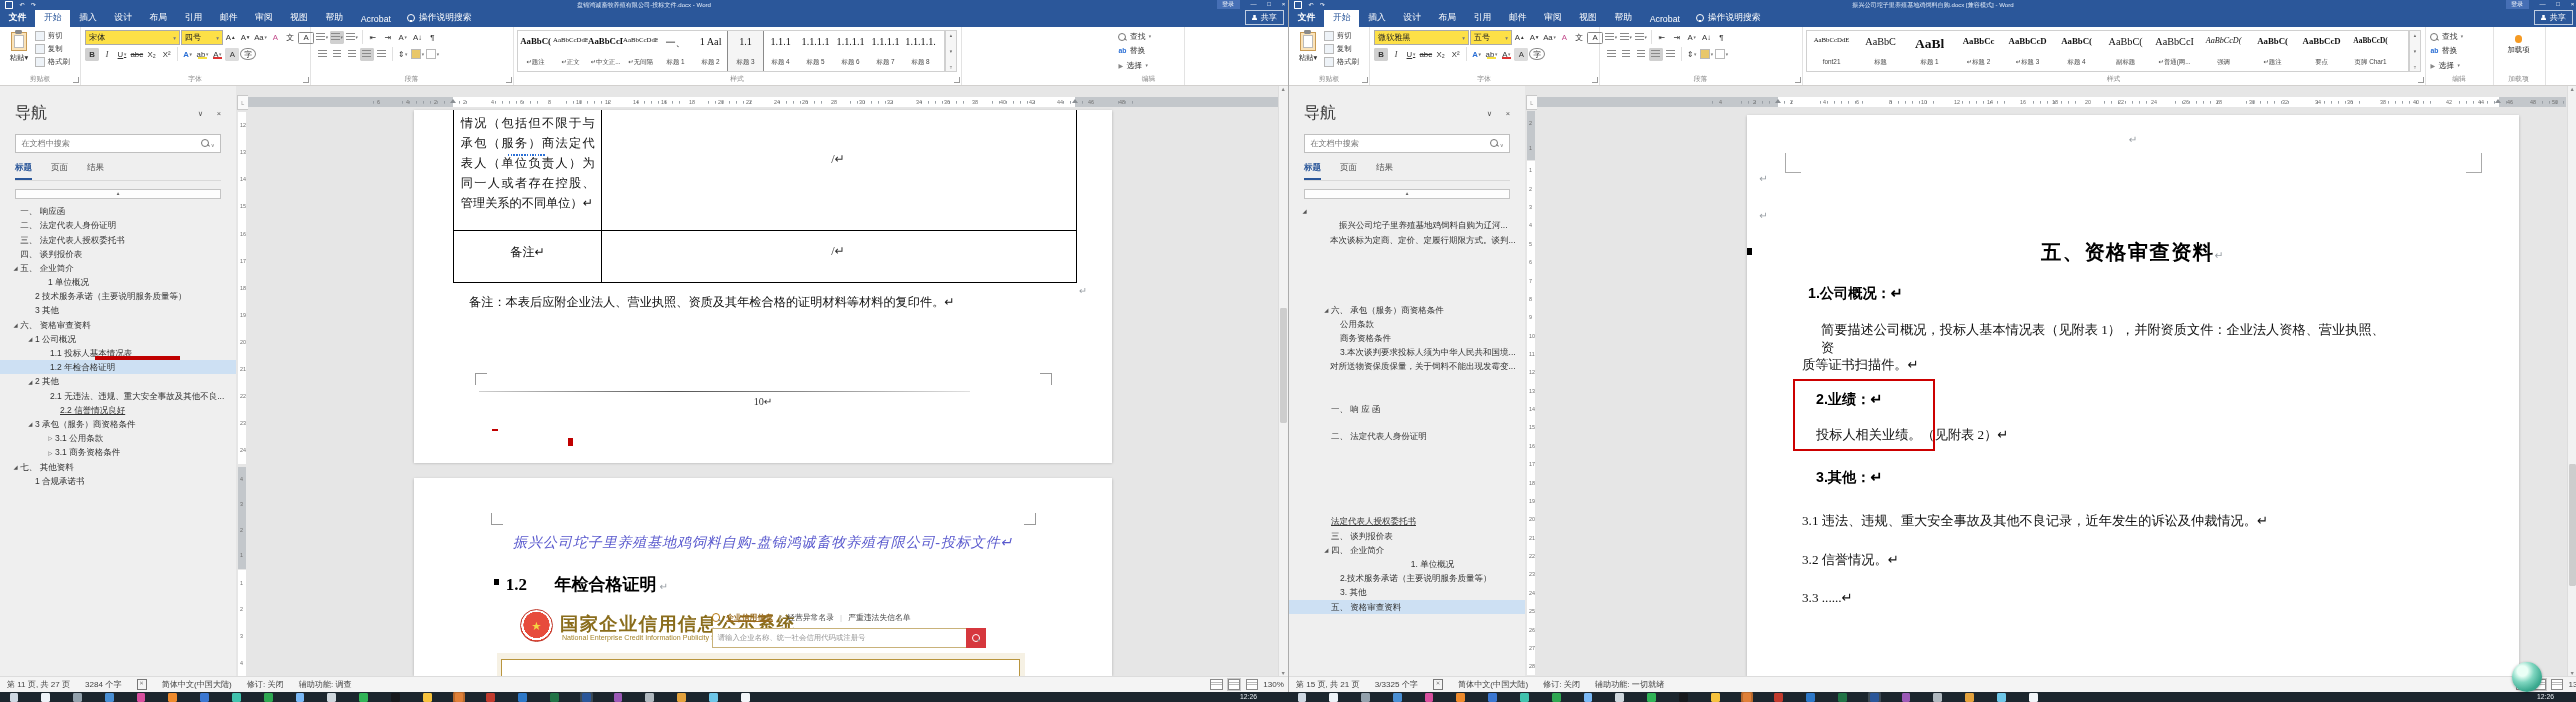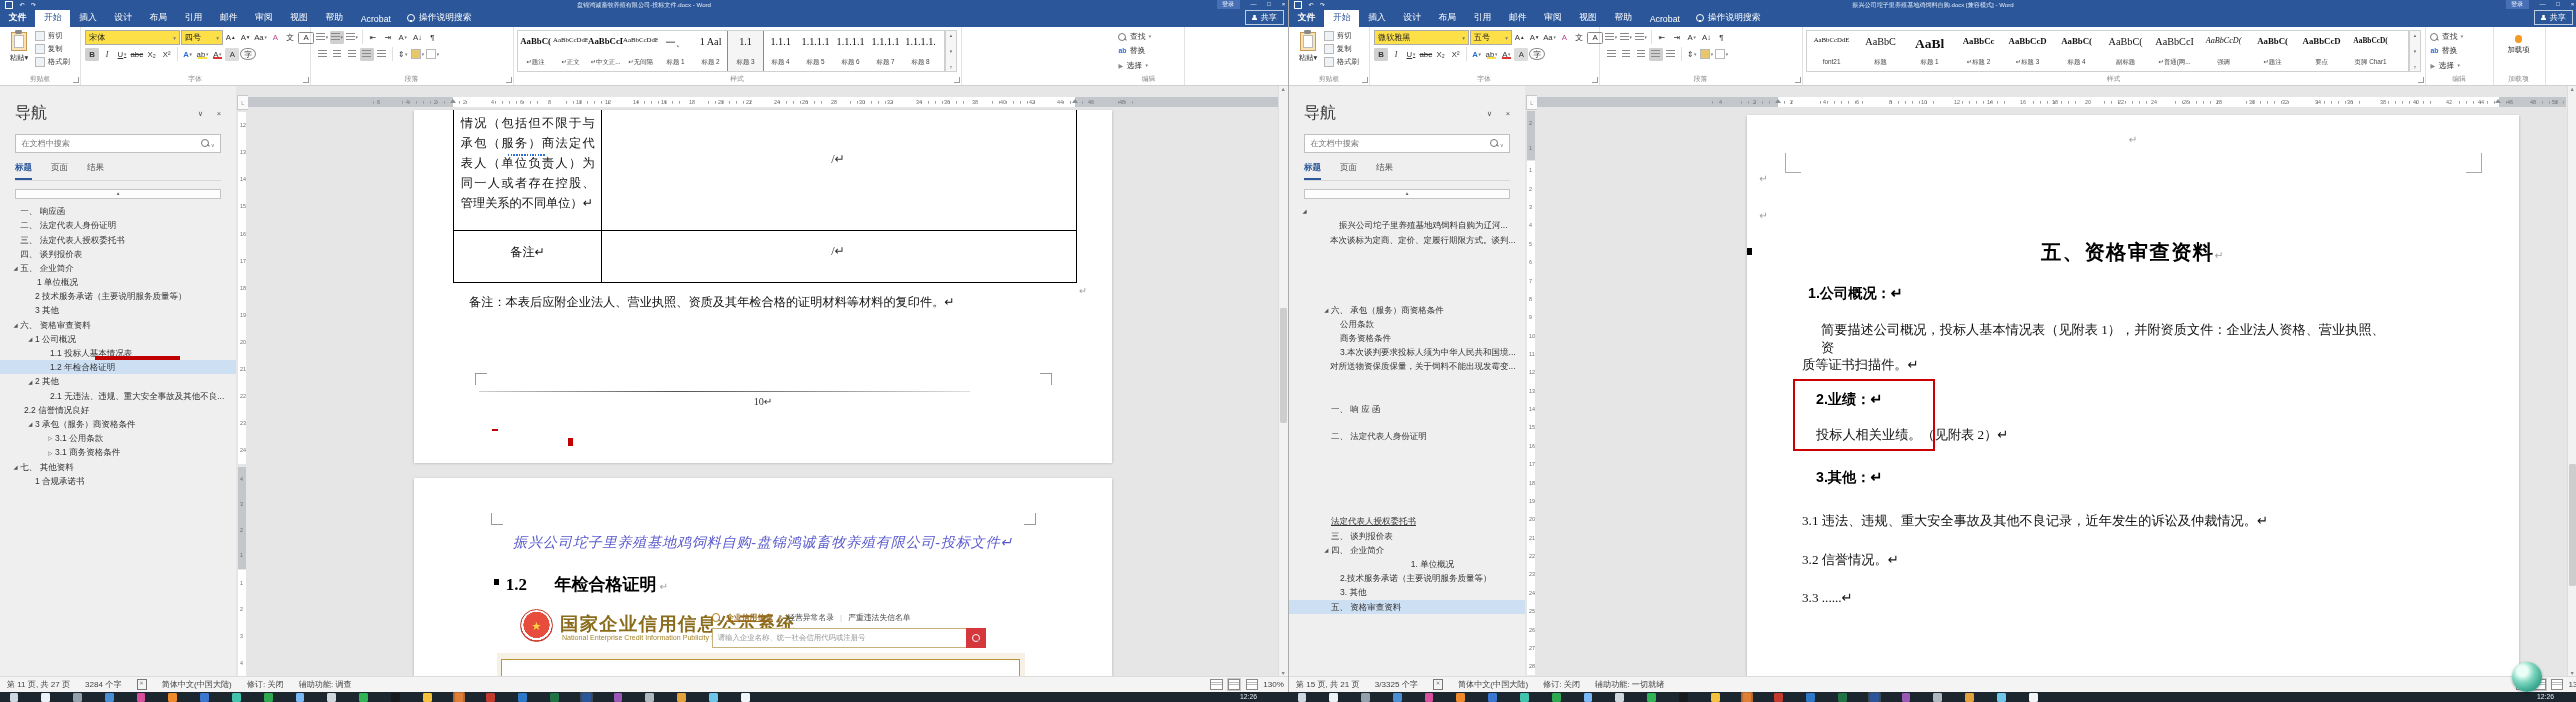--- a/index.html
+++ b/index.html
@@ -396,21 +396,21 @@
           
         </div>
         <div class="nv-item" style="padding-left: 20.3px;">
           <span class="mk"></span><span>四、 谈判报价表</span>
           
         </div>
         <div class="nv-item" style="padding-left: 20.3px;">
           <span class="mk">◢</span><span>五、 企业简介</span>
           
         </div>
-        <div class="nv-item" style="padding-left: 37px;">
+        <div class="nv-item" style="padding-left: 48px;">
           <span class="mk"></span><span>1 单位概况</span>
           
         </div>
         <div class="nv-item" style="padding-left: 35px;">
           <span class="mk"></span><span>2 技术服务承诺（主要说明服务质量等）</span>
           
         </div>
         <div class="nv-item" style="padding-left: 35px;">
           <span class="mk"></span><span>3 其他</span>
           
@@ -432,21 +432,21 @@
           
         </div>
         <div class="nv-item" style="padding-left: 35px;">
           <span class="mk">◢</span><span>2 其他</span>
           
         </div>
         <div class="nv-item" style="padding-left: 50px;">
           <span class="mk"></span><span>2.1 无违法、违规、重大安全事故及其他不良...</span>
           
         </div>
-        <div class="nv-item" style="padding-left: 24px;">
+        <div class="nv-item" style="padding-left: 60px; text-decoration: underline;">
           <span class="mk"></span><span>2.2 信誉情况良好</span>
           
         </div>
         <div class="nv-item" style="padding-left: 35px;">
           <span class="mk">◢</span><span>3 承包（服务）商资格条件</span>
           
         </div>
         <div class="nv-item" style="padding-left: 55px;">
           <span class="mk">▷</span><span>3.1 公用条款</span>
           

